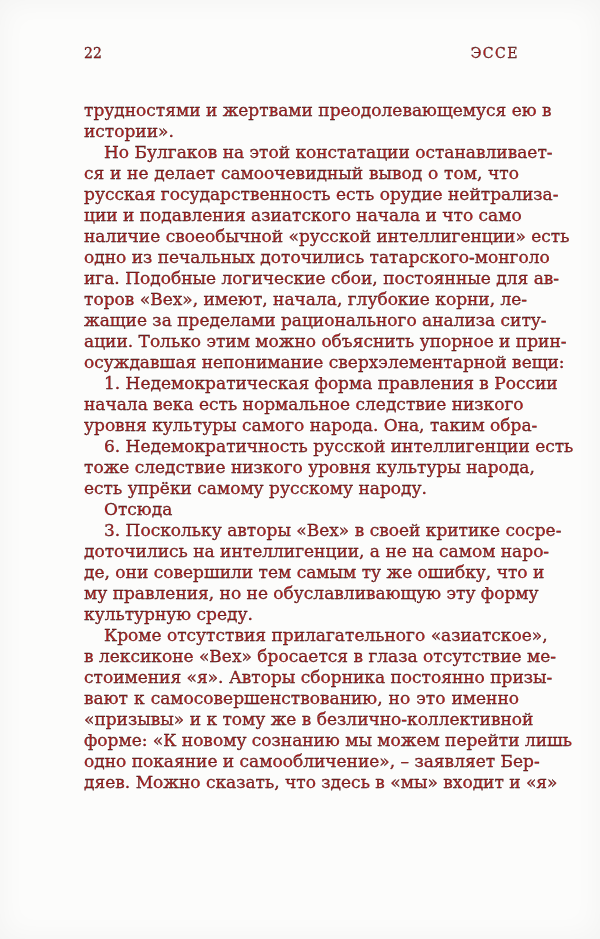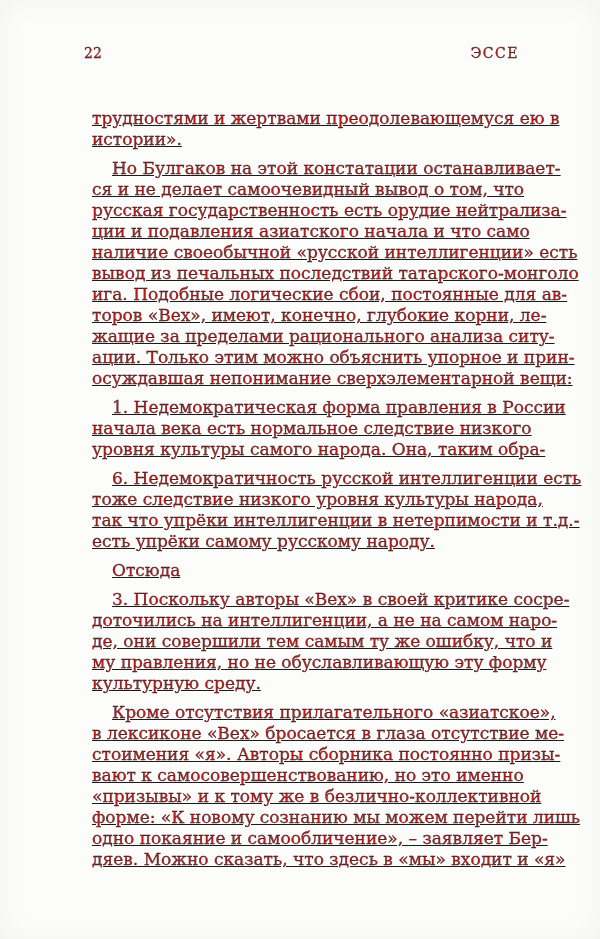--- a/index.html
+++ b/index.html
@@ -40,23 +40,22 @@
     text-align: right;
     letter-spacing: 1.5px;
   }
   .text-block {
     position: absolute;
     top: 100px;
     left: 84px;
     width: 435px;
   }
   .para {
-    margin: 8px;
+    margin: 0;
     padding: 0;
-    text-decoration: underline;
   }
   .line {
     font-size: 17px;
     line-height: 21px;
     height: 21px;
     white-space: nowrap;
     text-align: justify;
     text-align-last: justify;
   }
   .line.indented {
@@ -78,36 +77,35 @@
       <div class="para">
         <div class="line">трудностями и жертвами преодолевающемуся ею в</div>
         <div class="line last">истории».</div>
       </div>
       <div class="para">
         <div class="line indented">Но Булгаков на этой констатации останавливает-</div>
         <div class="line">ся и не делает самоочевидный вывод о том, что</div>
         <div class="line">русская государственность есть орудие нейтрализа-</div>
         <div class="line">ции и подавления азиатского начала и что само</div>
         <div class="line">наличие своеобычной «русской интеллигенции» есть</div>
-        <div class="line">вывод из печальных последствий татарского-монголо</div>
+        <div class="line">одно из печальных доточились татарского-монголо</div>
         <div class="line">ига. Подобные логические сбои, постоянные для ав-</div>
-        <div class="line">торов «Вех», имеют, конечно, глубокие корни, ле-</div>
+        <div class="line">торов «Вех», имеют, начала, глубокие корни, ле-</div>
         <div class="line">жащие за пределами рационального анализа ситу-</div>
         <div class="line">ации. Только этим можно объяснить упорное и прин-</div>
         <div class="line last">осуждавшая непонимание сверхэлементарной вещи:</div>
       </div>
       <div class="para">
         <div class="line indented">1. Недемократическая форма правления в России</div>
         <div class="line">начала века есть нормальное следствие низкого</div>
         <div class="line">уровня культуры самого народа. Она, таким обра-</div>
       </div>
       <div class="para">
         <div class="line indented">6. Недемократичность русской интеллигенции есть</div>
         <div class="line">тоже следствие низкого уровня культуры народа,</div>
-        <div class="line">так что упрёки интеллигенции в нетерпимости и т.д.-</div>
         <div class="line last">есть упрёки самому русскому народу.</div>
       </div>
       <div class="para">
         <div class="line indented last">Отсюда</div>
       </div>
       <div class="para">
         <div class="line indented">3. Поскольку авторы «Вех» в своей критике сосре-</div>
         <div class="line">доточились на интеллигенции, а не на самом наро-</div>
         <div class="line">де, они совершили тем самым ту же ошибку, что и</div>
         <div class="line">му правления, но не обуславливающую эту форму</div>

